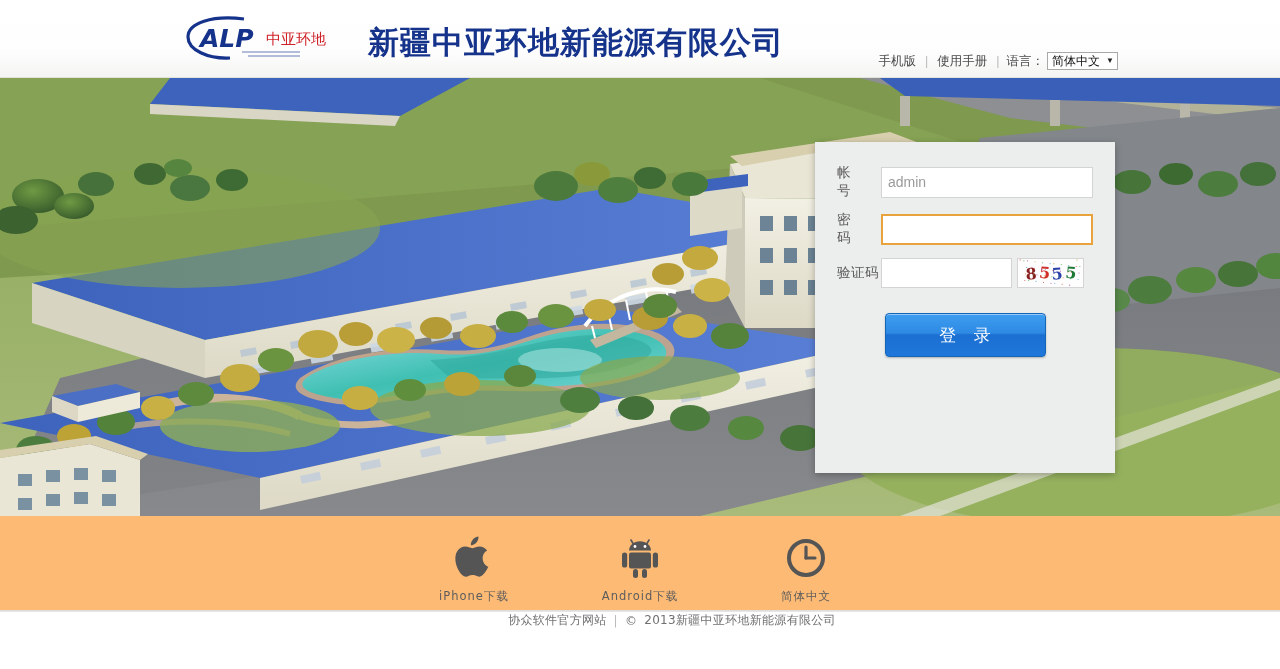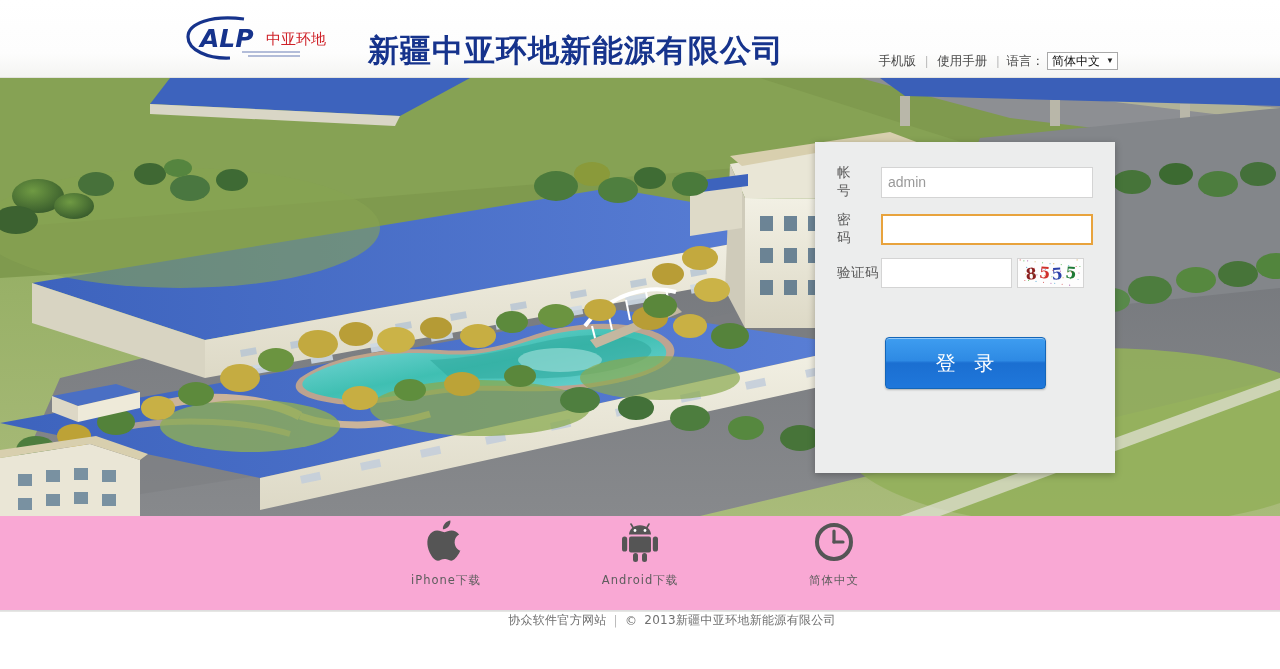--- a/index.html
+++ b/index.html
@@ -42,21 +42,20 @@
   #company-title {
     position: absolute;
     left: 368px; top: 22px;
     font-size: 31px;
     font-weight: bold;
     letter-spacing: 1px;
     color: #16338c;
     font-family: "DejaVu Sans", "Liberation Sans", sans-serif;
     white-space: nowrap;
     text-shadow: 0 1px 0 rgba(255,255,255,0.6);
-    margin-top: 8px;
   }
 
   #topnav {
     position: absolute;
     right: 162px;
     top: 52px;
     display: flex;
     align-items: center;
     font-size: 12.5px;
     color: #555;
@@ -185,46 +184,45 @@
     cursor: pointer;
   }
 
   #login-btn-wrap {
     margin-top: 25px;
     display: flex;
     justify-content: center;
   }
   #login-btn {
     width: 161px;
-    height: 52px;
+    height: 44px;
     border: 1px solid #1466b8;
     border-radius: 4px;
     background: linear-gradient(to bottom, #3e9df0 0%, #2e8ae4 45%, #1b6fd1 50%, #1f77db 100%);
     color: #ffffff;
-    font-size: 20px;
+    font-size: 17px;
     letter-spacing: 6px;
     text-indent: 6px;
     cursor: pointer;
     box-shadow: inset 0 1px 0 rgba(255,255,255,0.45), 0 1px 2px rgba(0,0,0,0.25);
     font-family: "DejaVu Sans", "Liberation Sans", sans-serif;
-    margin-top: 24px;
   }
 
   
   #downloads {
     position: absolute;
     left: 0; top: 516px;
     width: 1280px;
     height: 94px;
-    background: #f9a8d4;
+    background: #fdba74;
     display: flex;
     justify-content: center;
     align-items: flex-start;
-    gap: 84px;
-    padding-top: 4px;
+    gap: 56px;
+    padding-top: 20px;
     box-sizing: border-box;
     z-index: 10;
   }
   .dl-item {
     width: 110px;
     display: flex;
     flex-direction: column;
     align-items: center;
     cursor: pointer;
     text-decoration: none;

